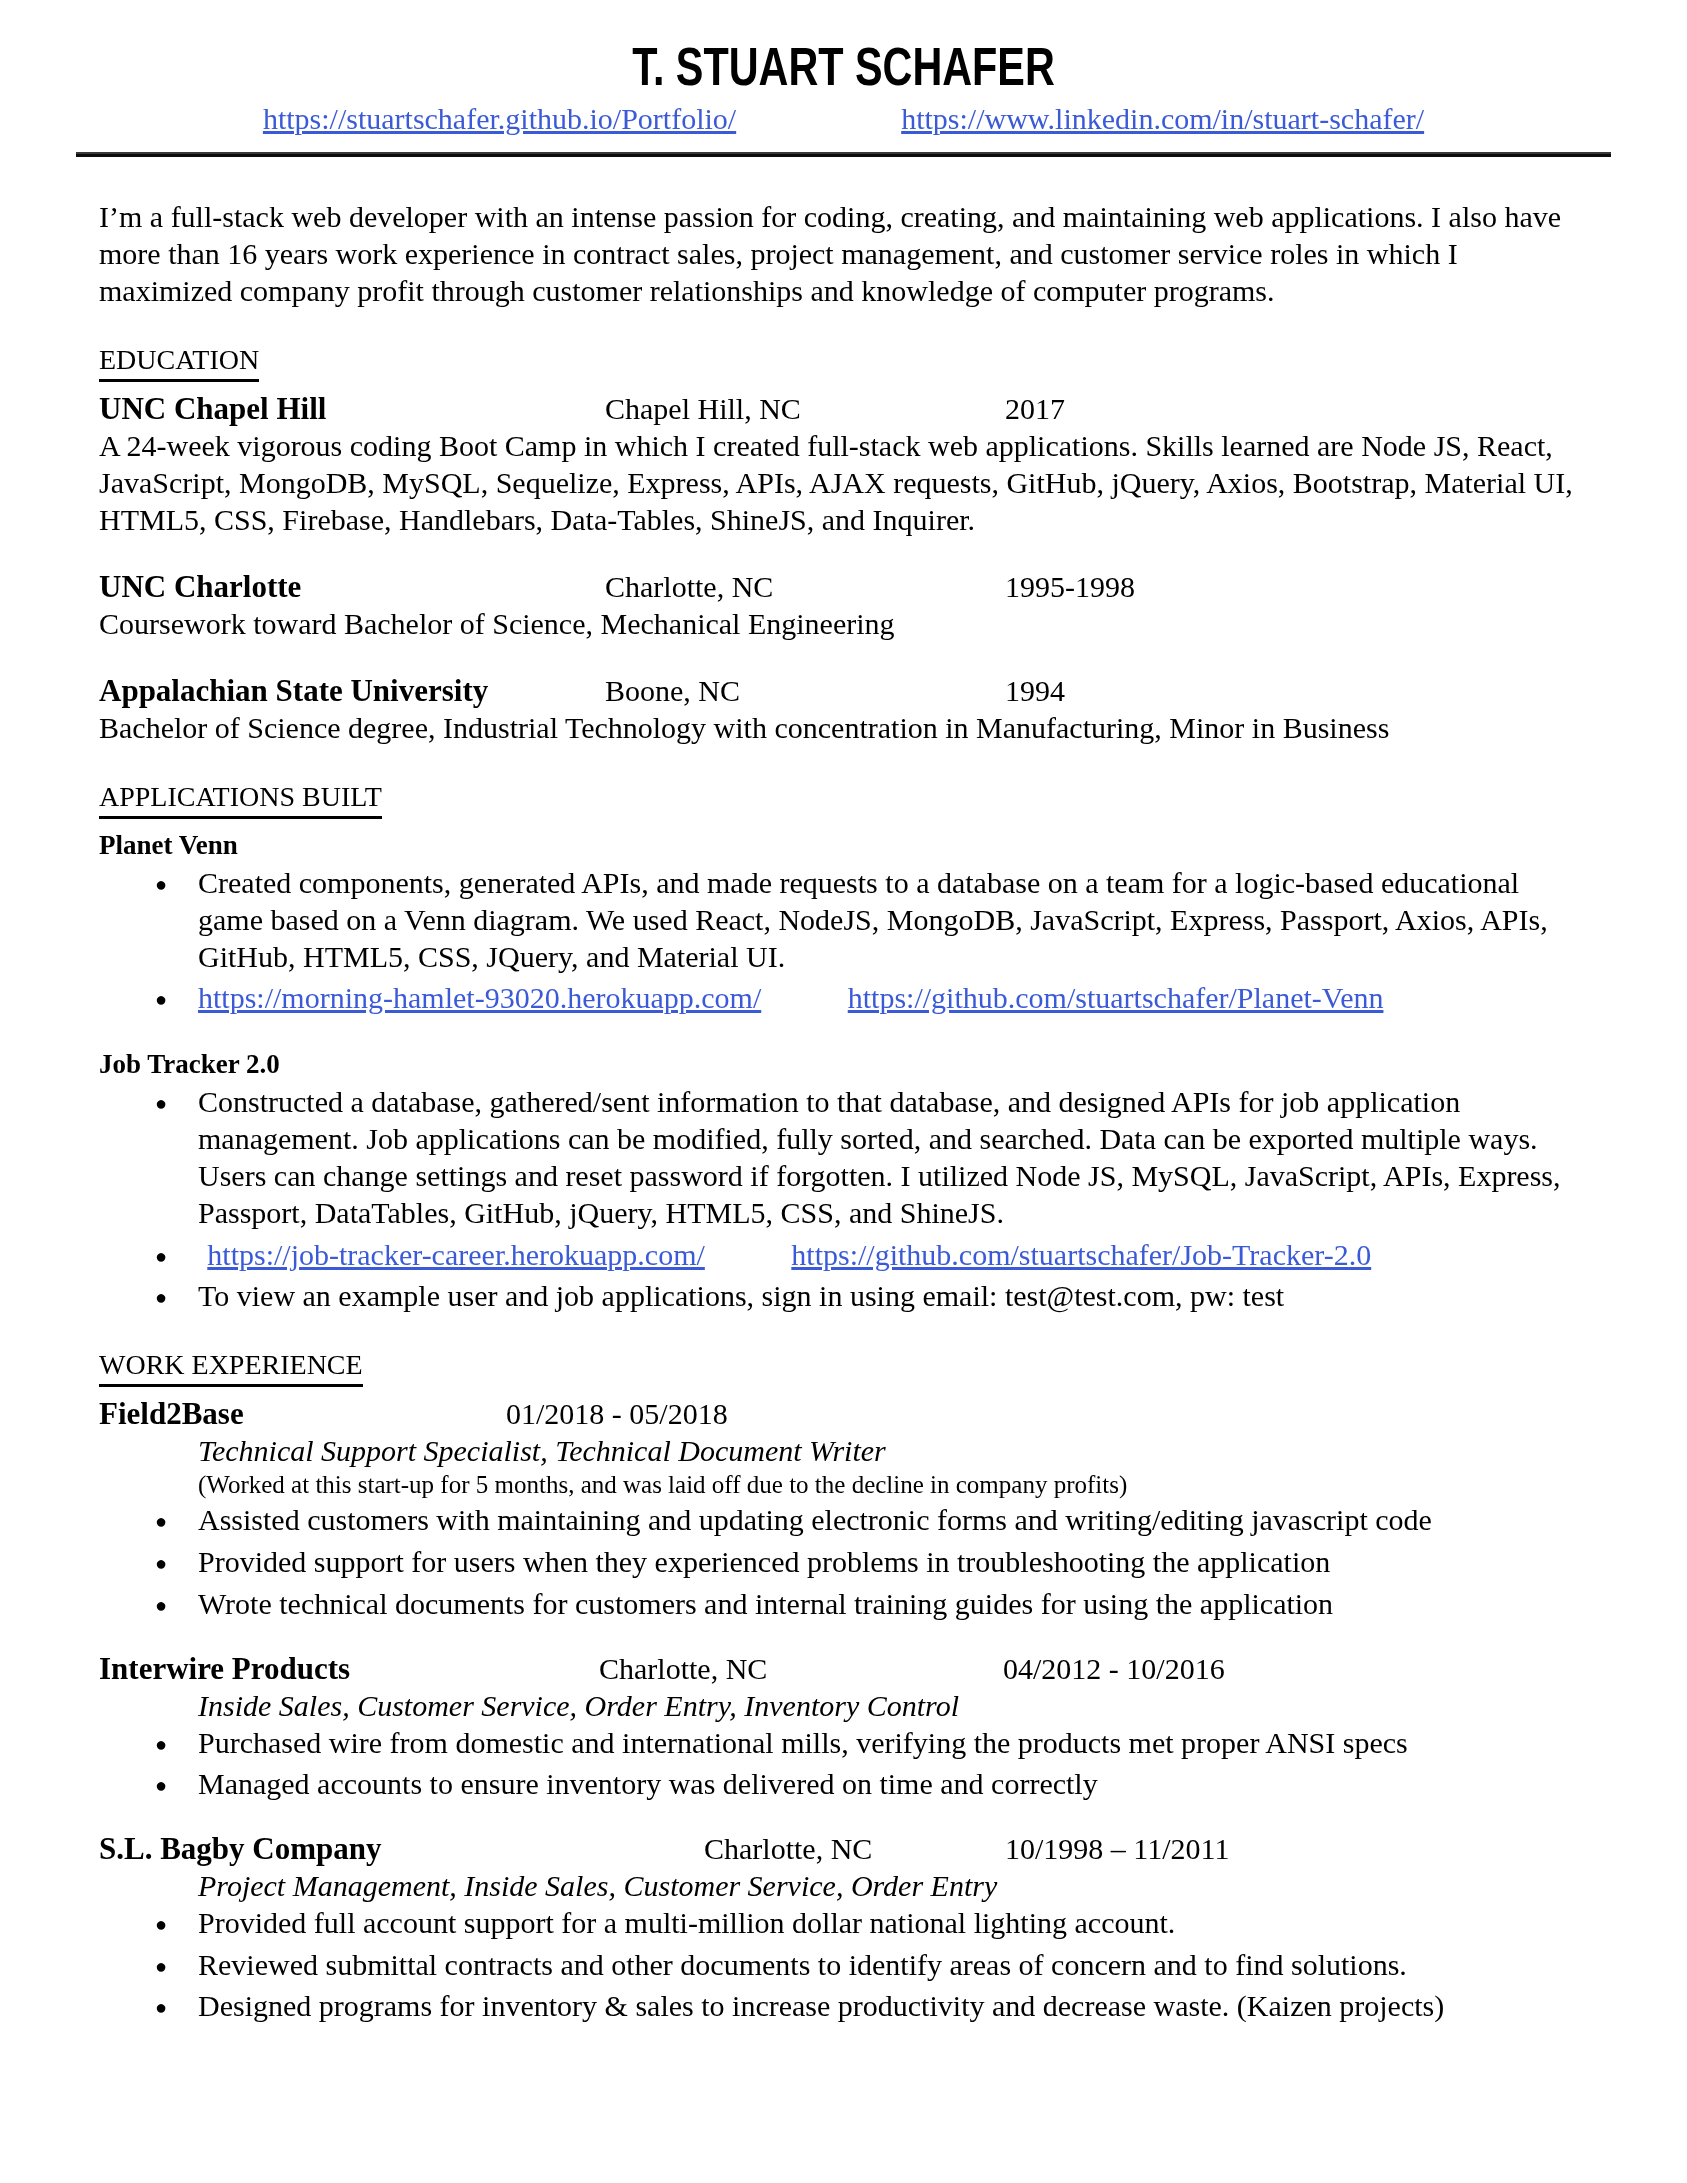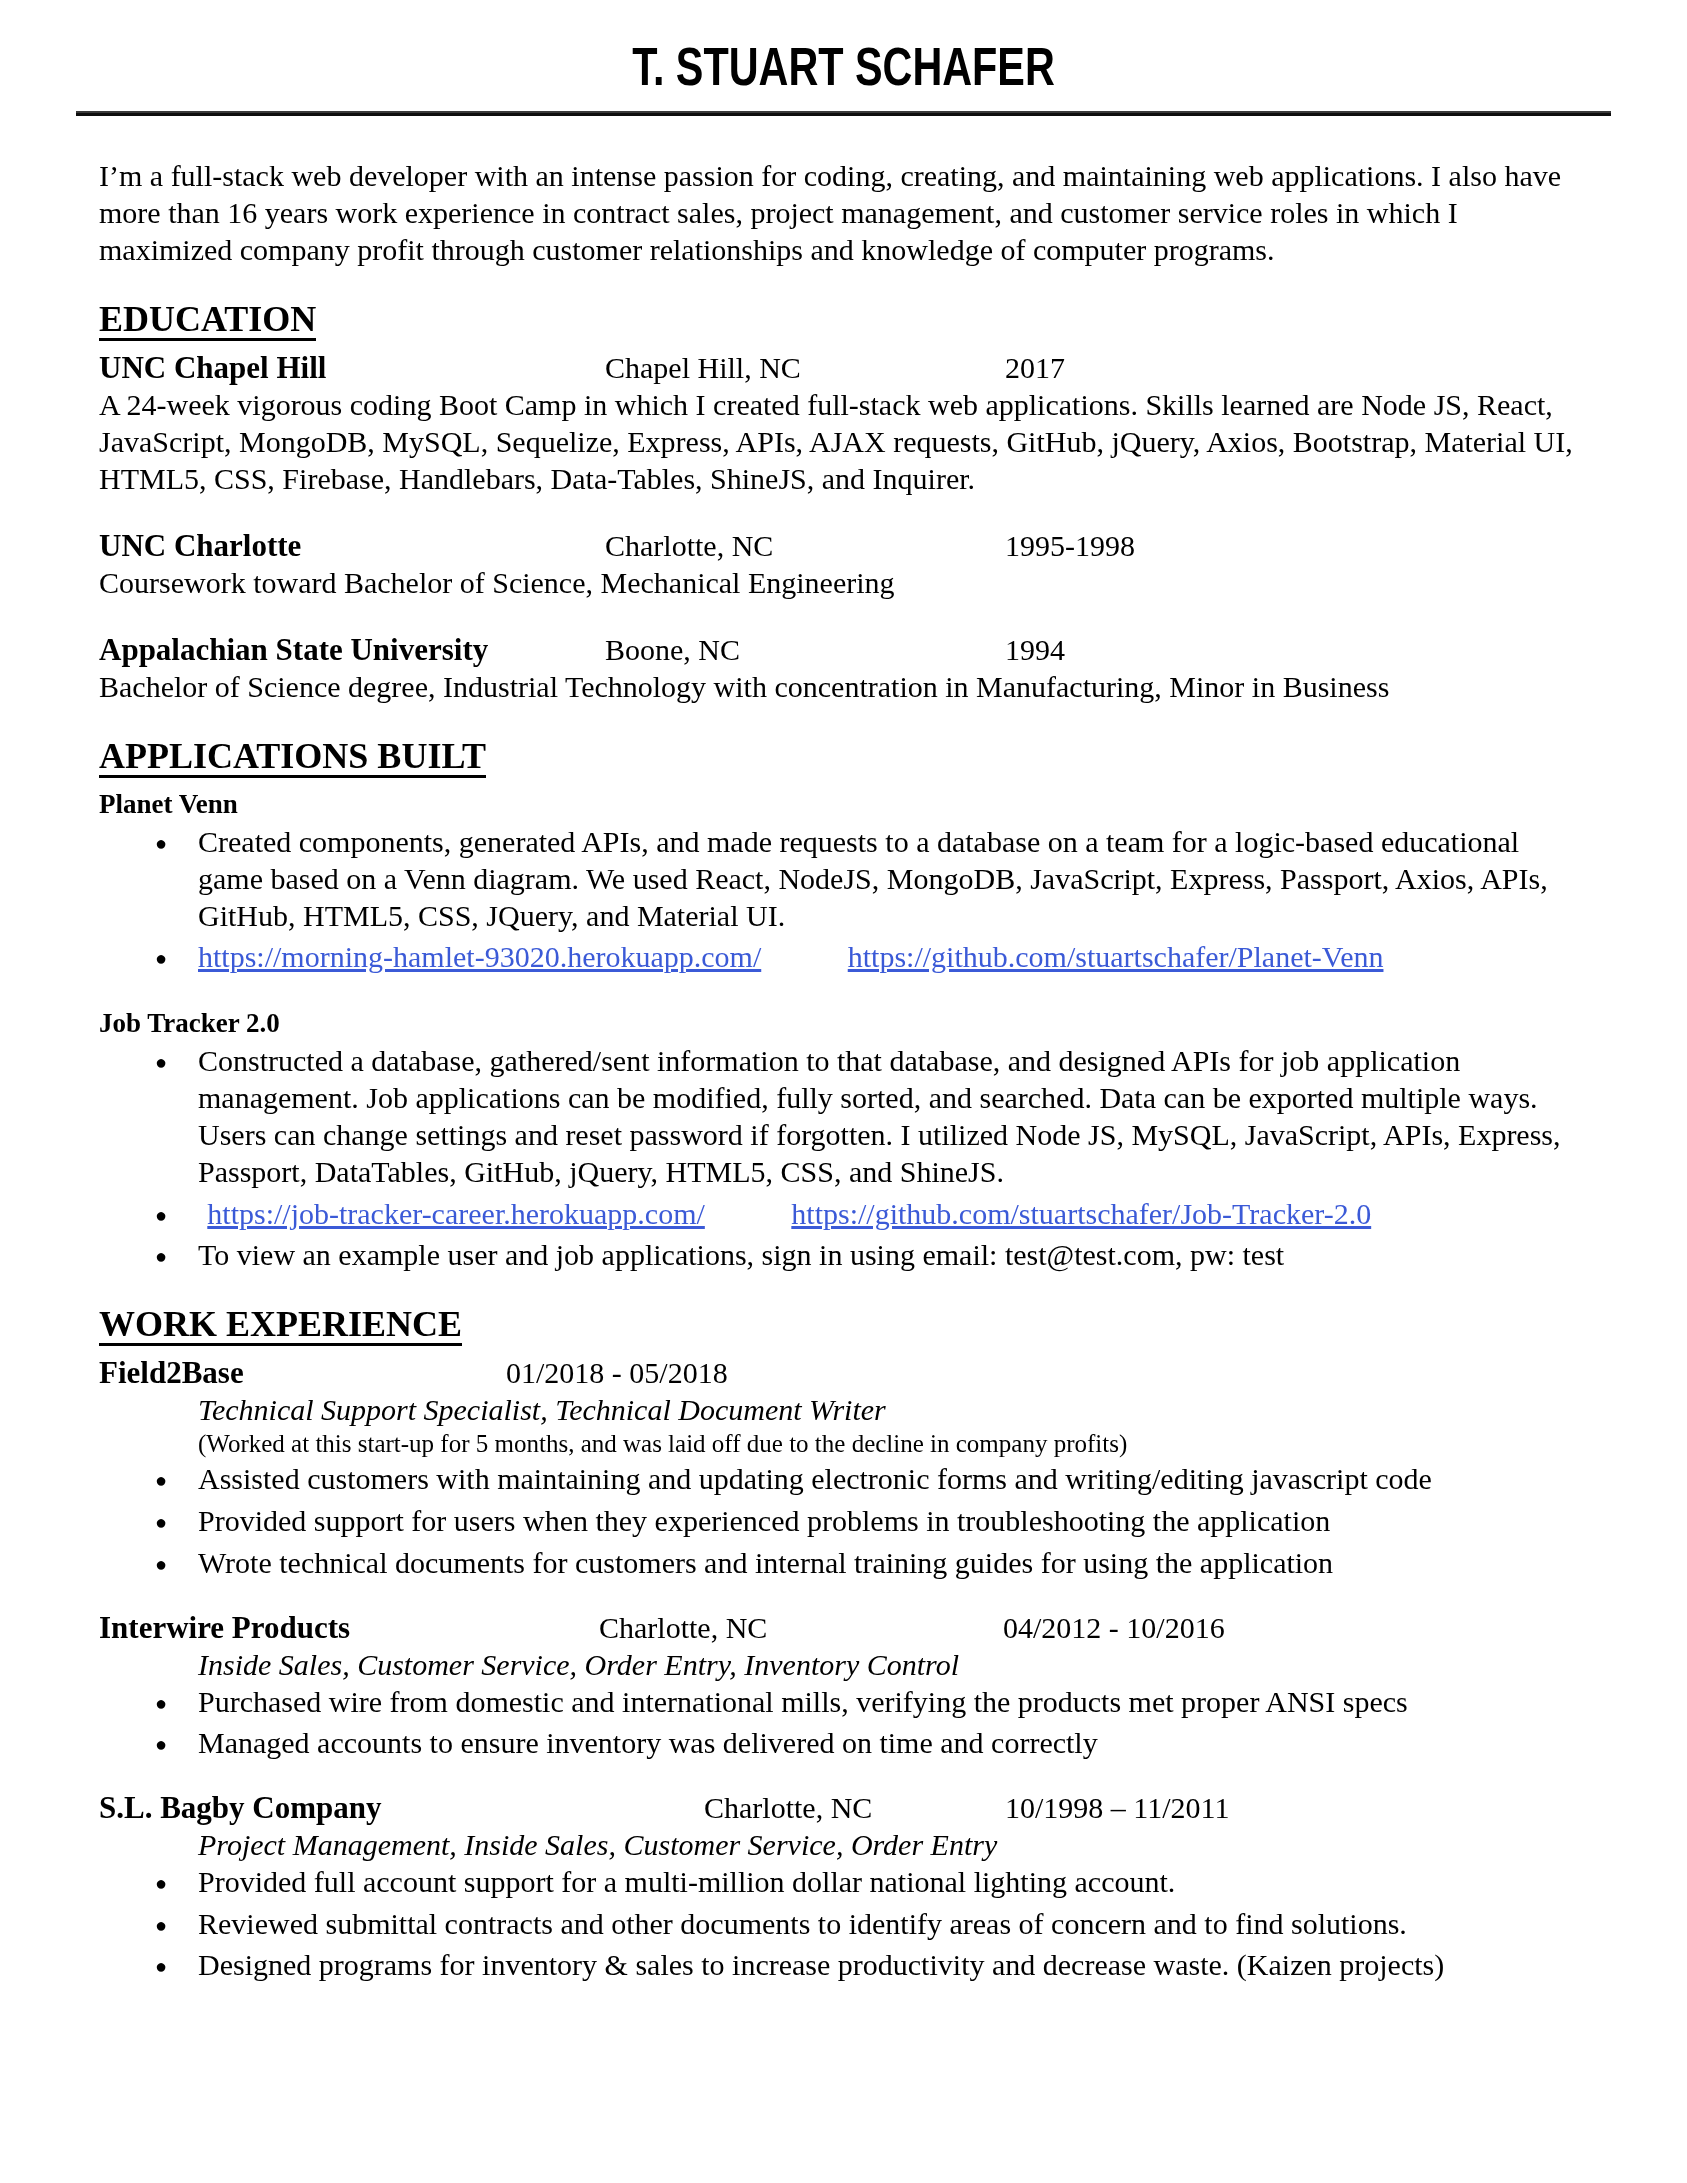--- a/index.html
+++ b/index.html
@@ -45,22 +45,22 @@
     border-top: 2.6px solid #3a3a3a;
     border-bottom: 3.3px solid #0d0d0d;
   }
 
   
   .summary { margin-top: 41px; }
 
   
   section { margin-top: 34px; }
   h2 {
-    font-size: 36px;
-    font-weight: bold;
+    font-size: 28px;
+    font-weight: normal;
     line-height: 34px;
     margin-bottom: 8px;
   }
   h2 .hu {
     display: inline-block;
     border-bottom: 3.3px solid #000;
     padding-bottom: 2px;
   }
 
   .row { display: grid; }
@@ -103,20 +103,24 @@
 </style>
 </head>
 <body>
 
 <div class="page">
 
   <header>
     <h1 class="name">T. STUART SCHAFER</h1>
 
 
+    <div class="contact-line links-row">
+      <a>https://stuartschafer.github.io/Portfolio/</a>
+      <a>https://www.linkedin.com/in/stuart-schafer/</a>
+    </div>
 
     <div class="divider"></div>
   </header>
 
   <p class="summary">I’m a full-stack web developer with an intense passion for coding, creating, and maintaining web applications.  I also have more than 16 years work experience in contract sales, project management, and customer service roles in which I maximized company profit through customer relationships and knowledge of computer programs.</p>
 
   <section>
     <h2><span class="hu">EDUCATION</span></h2>
 
     <div class="school">

